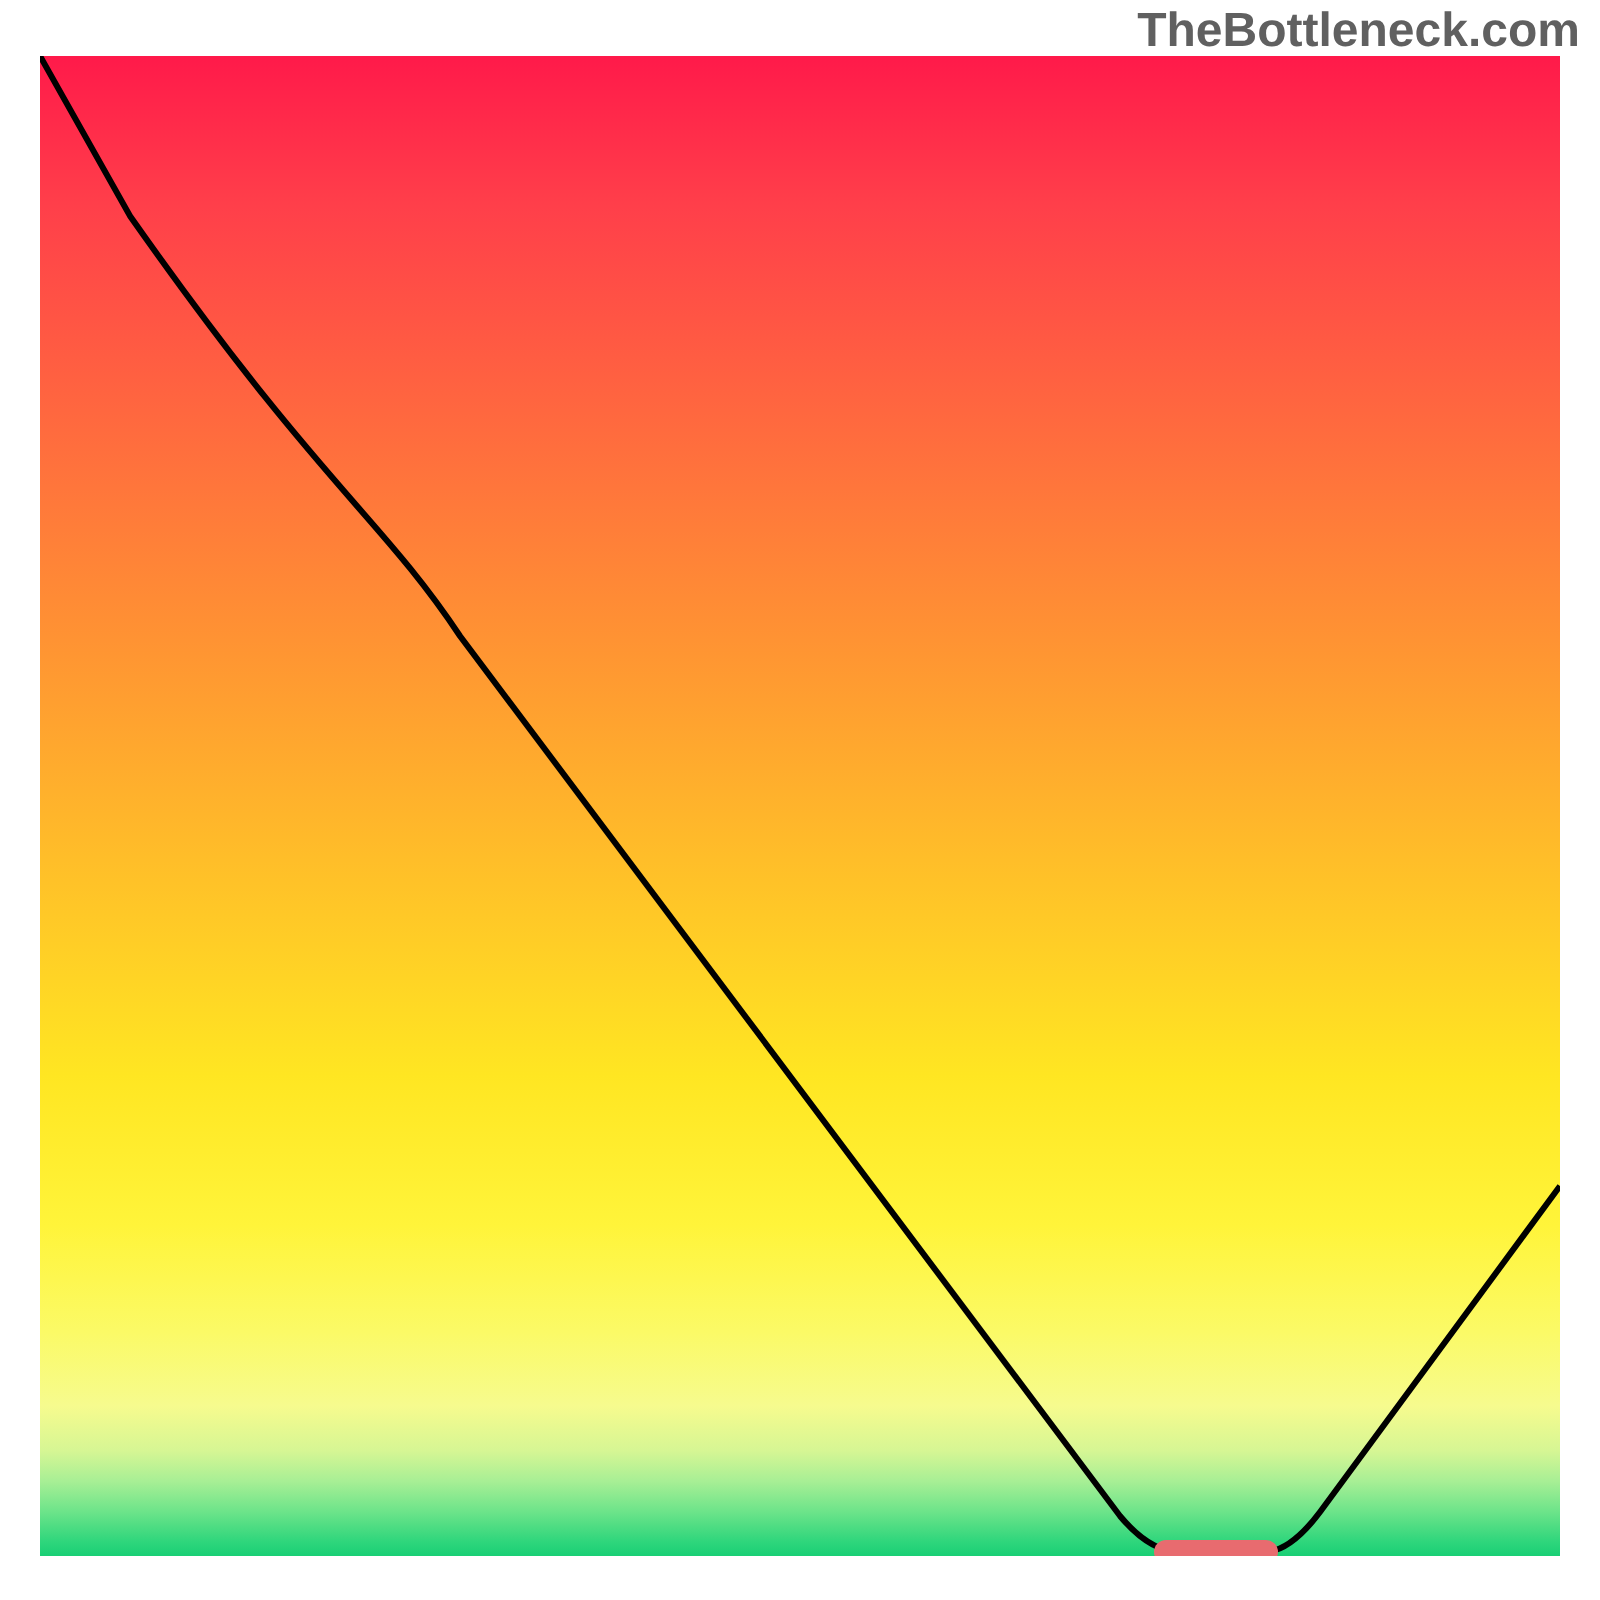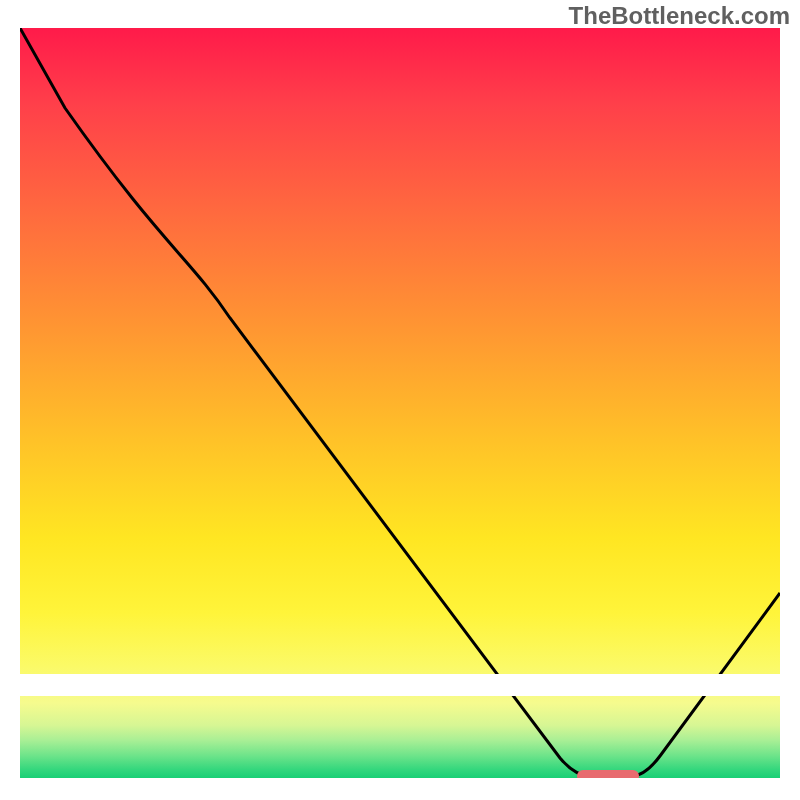--- a/index.html
+++ b/index.html
@@ -6,21 +6,21 @@
     margin: 0;
     padding: 0;
     width: 800px;
     height: 800px;
     background: #ffffff;
     overflow: hidden;
   }
   .chart-container {
     position: relative;
     width: 800px;
-    height: 696px;
+    height: 800px;
     border-radius: 31px;
   }
   .watermark {
     position: absolute;
     top: 2px;
     right: 10px;
     font-family: Arial, Helvetica, sans-serif;
     font-size: 24px;
     font-weight: bold;
     color: #606060;

